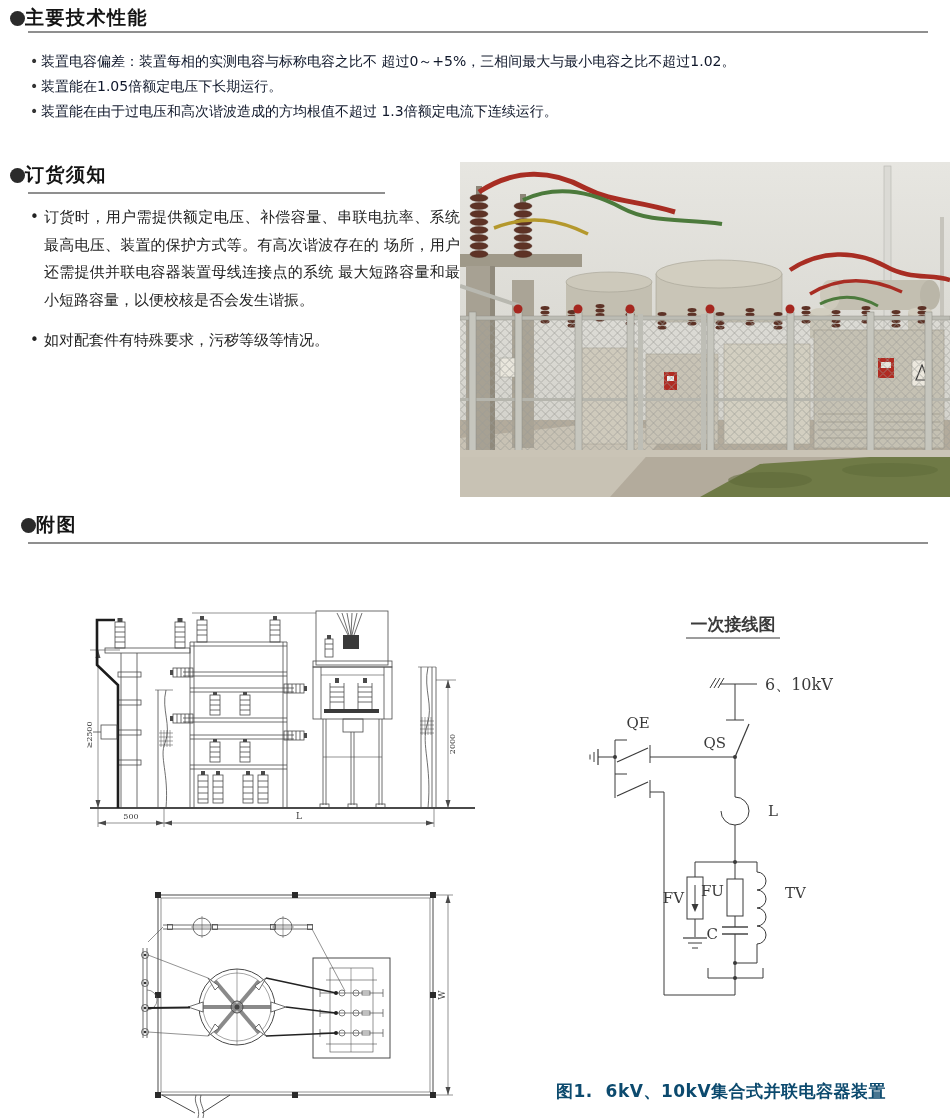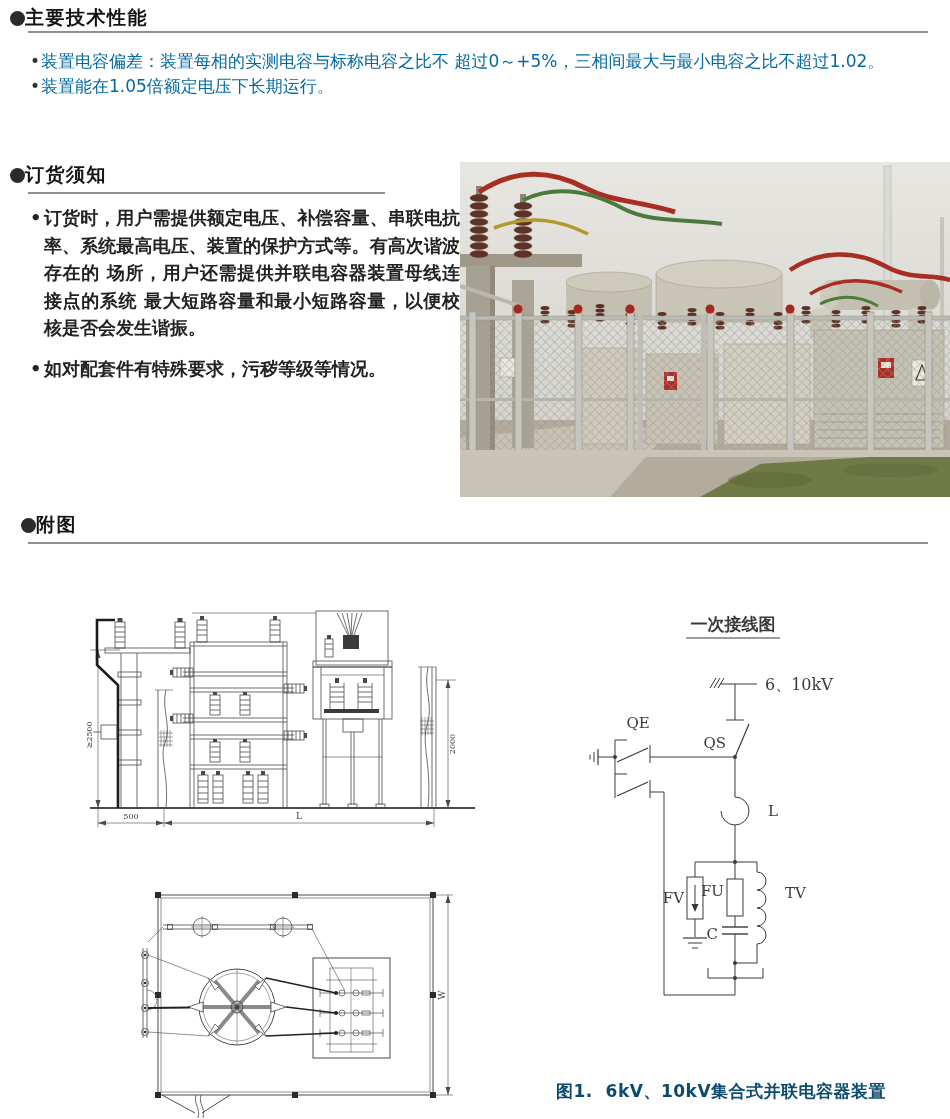--- a/index.html
+++ b/index.html
@@ -4,44 +4,45 @@
 <style>
   html,body{margin:0;padding:0;background:#ffffff;}
   body{font-family:"DejaVu Sans", sans-serif;}
   #page{position:relative;width:950px;height:1119px;background:#fff;overflow:hidden;}
   .sec-head{position:absolute;display:flex;align-items:center;}
   .dot{width:15px;height:15px;border-radius:50%;background:#2b2b2b;flex:0 0 auto;}
   .sec-title{font-size:19px;font-weight:bold;color:#141414;letter-spacing:1.5px;margin:0;}
   .rule{position:absolute;height:2px;background:#8f8f8f;}
   ul{list-style:none;margin:0;padding:0;}
   .perf-list{position:absolute;left:30px;top:49px;width:905px;}
-  .perf-list li{position:relative;padding-left:11px;font-size:17px;line-height:25px;color:#0369a1;}
+  .perf-list li{position:relative;padding-left:11px;font-size:14px;line-height:25px;color:#0f172a;}
   .perf-list li::before{content:"•";position:absolute;left:0;color:#333;}
   .order-list{position:absolute;left:30px;top:204px;width:430px;}
-  .order-list li{position:relative;padding-left:14px;font-size:18px;line-height:27.5px;
-    font-weight:700;color:#222;text-align:justify;margin-bottom:13px;}
+  .order-list li{position:relative;padding-left:14px;font-size:15px;line-height:27.5px;
+    font-weight:400;color:#222;text-align:justify;margin-bottom:13px;}
   .order-list li::before{content:"•";position:absolute;left:0;color:#222;}
   .abs{position:absolute;}
   .caption{position:absolute;left:556px;top:1080px;font-size:17px;font-weight:bold;color:#0c4a6e;white-space:pre-wrap;letter-spacing:0.5px;}
   svg text{font-family:"DejaVu Serif", serif;fill:#3a3a3a;}
 </style>
 </head>
 <body>
 
 <div id="page">
 
   <div class="sec-head" style="left:10px;top:5px;">
     <span class="dot"></span>
     <h2 class="sec-title">主要技术性能</h2>
   </div>
   <div class="rule" style="left:28px;top:31px;width:900px;"></div>
 
   <ul class="perf-list">
     <li>装置电容偏差：装置每相的实测电容与标称电容之比不 超过0～+5%，三相间最大与最小电容之比不超过1.02。</li>
     <li>装置能在1.05倍额定电压下长期运行。</li>
+    <li>装置能在由于过电压和高次谐波造成的方均根值不超过 1.3倍额定电流下连续运行。</li>
   </ul>
 
   <div class="sec-head" style="left:10px;top:162px;">
     <span class="dot"></span>
     <h2 class="sec-title">订货须知</h2>
   </div>
   <div class="rule" style="left:28px;top:192px;width:357px;"></div>
 
   <ul class="order-list">
     <li>订货时，用户需提供额定电压、补偿容量、串联电抗率、系统最高电压、装置的保护方式等。有高次谐波存在的 场所，用户还需提供并联电容器装置母线连接点的系统 最大短路容量和最小短路容量，以便校核是否会发生谐振。</li>

